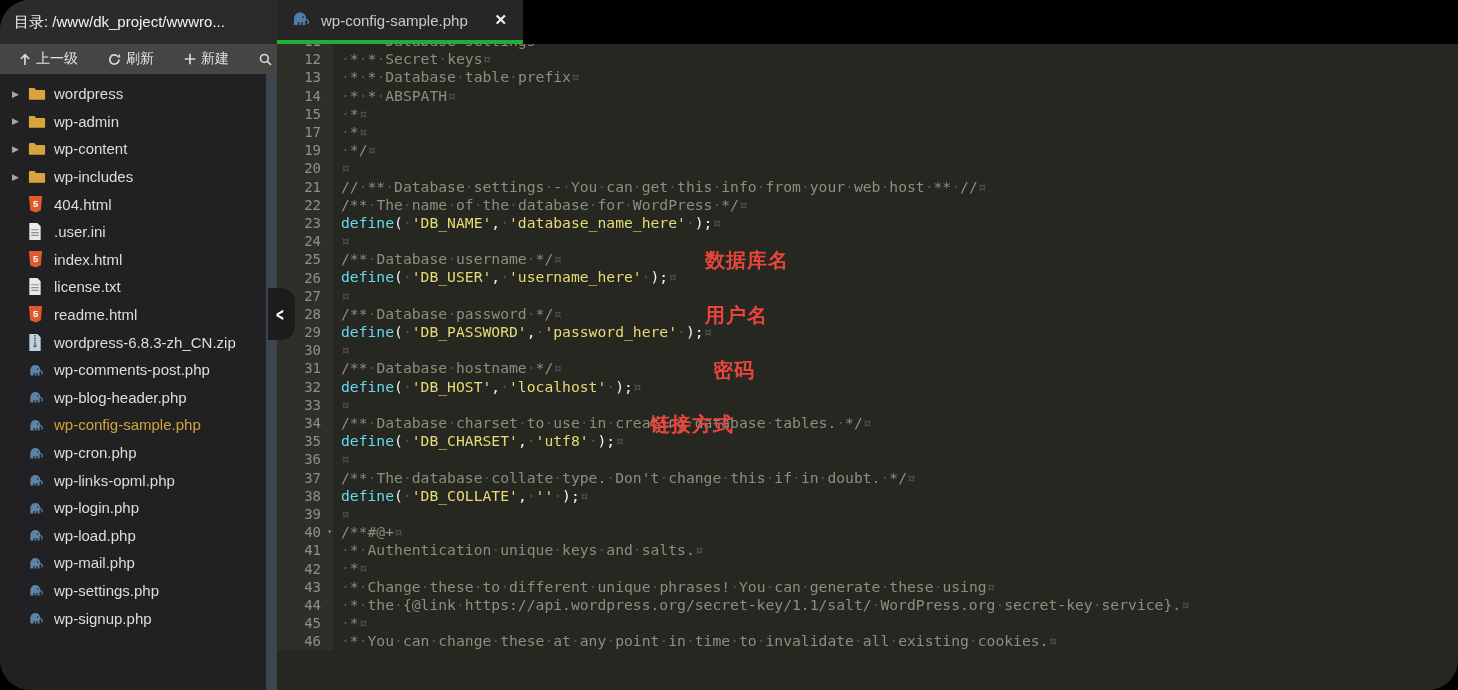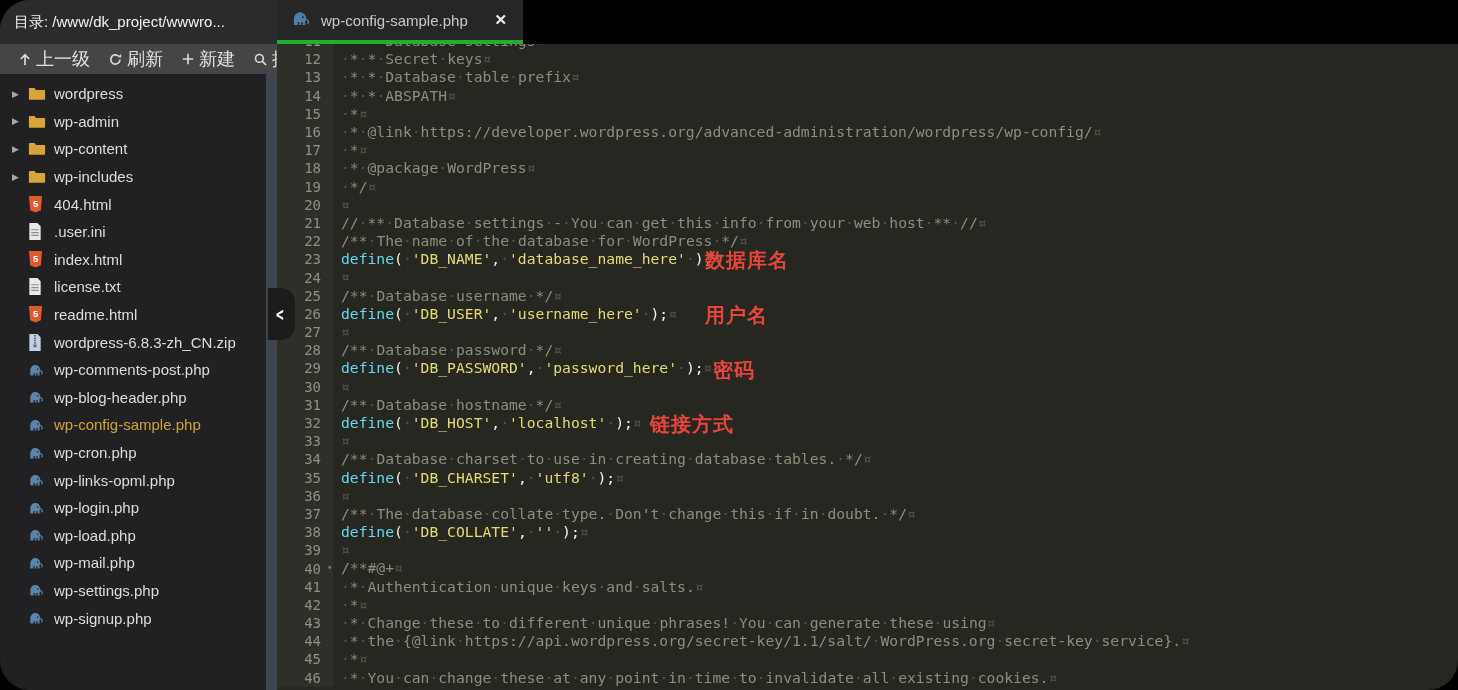--- a/index.html
+++ b/index.html
@@ -5,21 +5,21 @@
   html,body{margin:0;padding:0;background:#000;}
   *{box-sizing:border-box;}
   #app{position:relative;width:1458px;height:690px;overflow:hidden;background:#000;
        font-family:"Liberation Sans",sans-serif;border-radius:30px;}
 
   
   #sidebar{position:absolute;left:0;top:0;width:277px;height:690px;background:var(--sidebar-bg);}
   #dir-header{height:44px;background:var(--header-bg);color:#f2f2f2;font-size:15px;
               display:flex;align-items:center;padding-left:14px;white-space:nowrap;overflow:hidden;}
   #toolbar{height:30px;background:var(--toolbar-bg);display:flex;align-items:center;
-           color:#e2e2e2;font-size:18px;padding-left:10px;gap:1px;}
+           color:#e2e2e2;font-size:14px;padding-left:10px;gap:12px;}
   .tool-btn{display:flex;align-items:center;gap:5px;padding:0 9px;height:100%;cursor:pointer;white-space:nowrap;}
   .tool-btn svg{display:block;}
   #file-tree{position:absolute;left:0;top:74px;right:11px;bottom:0;padding-top:6px;overflow:hidden;}
   .tree-row{height:27.6px;display:flex;align-items:center;padding-left:12px;color:#dddddb;
             font-size:15px;white-space:nowrap;cursor:pointer;}
   .tree-row .arrow{width:16px;font-size:9px;color:#a8a8a8;flex:0 0 16px;}
   .tree-row .ficon{width:20px;flex:0 0 20px;display:flex;align-items:center;}
   .tree-row .flabel{margin-left:6px;}
   .tree-row.selected .flabel{color:var(--selected-file);}
   #side-scrollbar{position:absolute;left:266px;top:74px;width:11px;bottom:0;background:var(--scrollbar);}
@@ -324,30 +324,22 @@
         </div>
         <div class="code-row">
           <span class="gutter">14</span>
           <span class="ctext"><span class="dim">·</span><span class="tk-c">*</span><span class="dim">·</span><span class="tk-c">*</span><span class="dim">·</span><span class="tk-c">ABSPATH</span><span class="dim">¤</span></span>
         </div>
         <div class="code-row">
           <span class="gutter">15</span>
           <span class="ctext"><span class="dim">·</span><span class="tk-c">*</span><span class="dim">¤</span></span>
         </div>
         <div class="code-row">
-          <span class="gutter">16</span>
-          <span class="ctext"><span class="dim">·</span><span class="tk-c">*</span><span class="dim">·</span><span class="tk-c">@link</span><span class="dim">·</span><span class="tk-c">https://developer.wordpress.org/advanced-administration/wordpress/wp-config/</span><span class="dim">¤</span></span>
-        </div>
-        <div class="code-row">
           <span class="gutter">17</span>
           <span class="ctext"><span class="dim">·</span><span class="tk-c">*</span><span class="dim">¤</span></span>
-        </div>
-        <div class="code-row">
-          <span class="gutter">18</span>
-          <span class="ctext"><span class="dim">·</span><span class="tk-c">*</span><span class="dim">·</span><span class="tk-c">@package</span><span class="dim">·</span><span class="tk-c">WordPress</span><span class="dim">¤</span></span>
         </div>
         <div class="code-row">
           <span class="gutter">19</span>
           <span class="ctext"><span class="dim">·</span><span class="tk-c">*/</span><span class="dim">¤</span></span>
         </div>
         <div class="code-row">
           <span class="gutter">20</span>
           <span class="ctext"><span class="dim">¤</span></span>
         </div>
         <div class="code-row">

